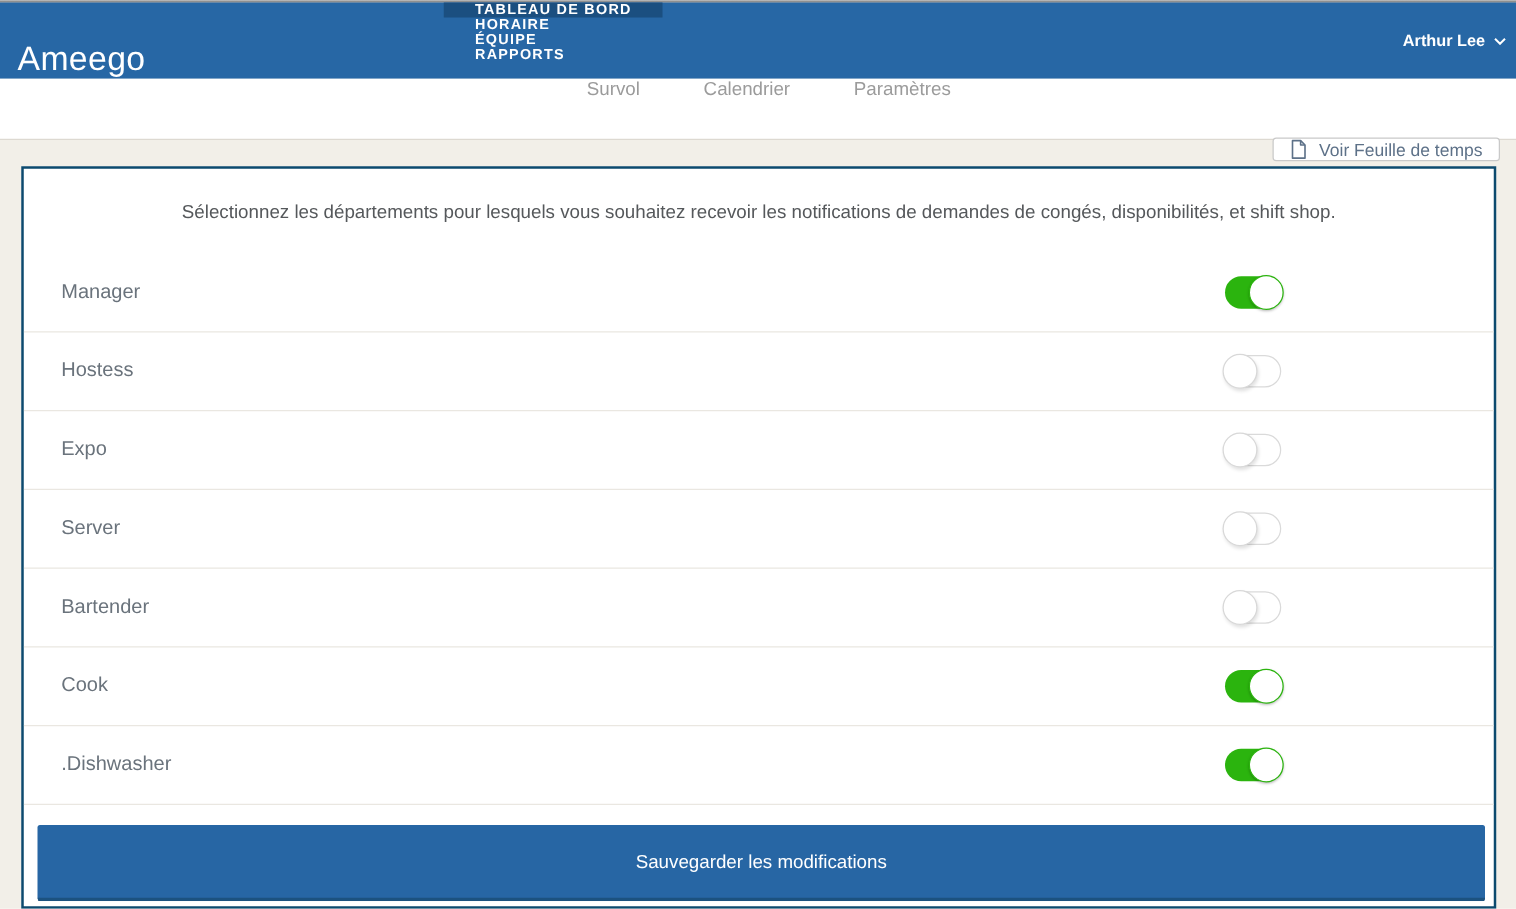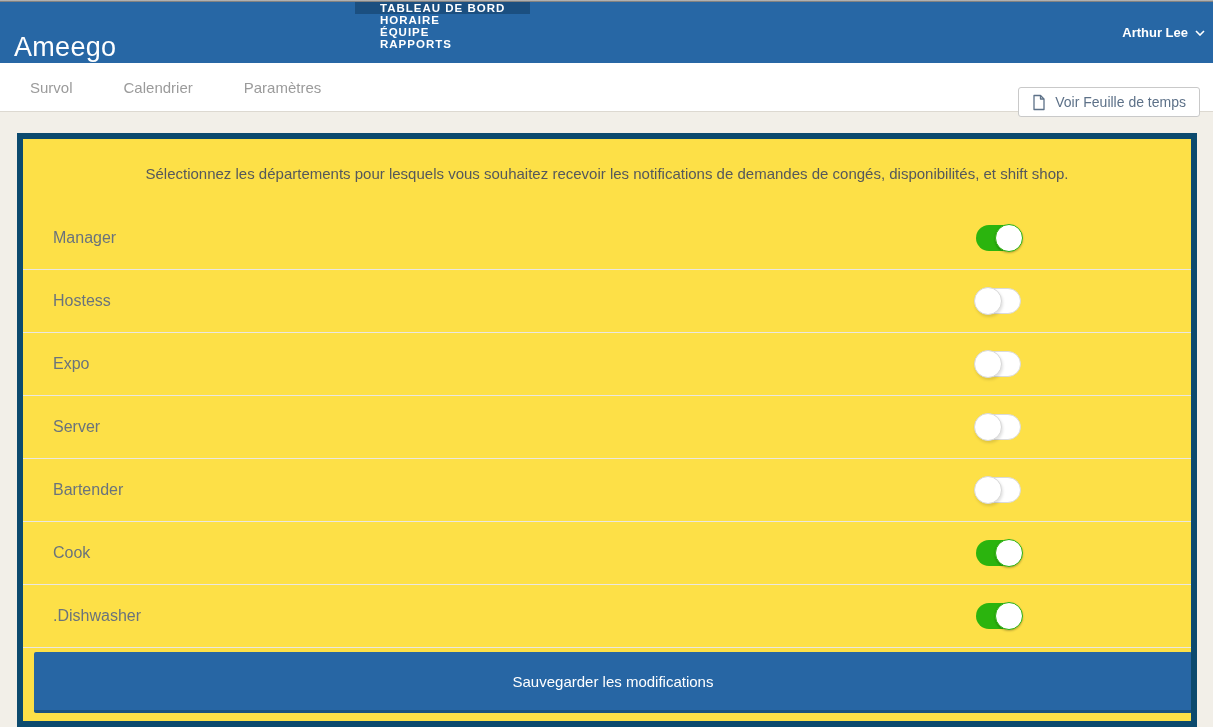--- a/index.html
+++ b/index.html
@@ -62,20 +62,21 @@
   }
 
   
   .subnav {
     height:49px;
     background:#ffffff;
     border-bottom:1px solid #ddd9d1;
     display:flex;
     align-items:center;
     padding:0 13px 0 30px;
+    flex-direction:column;
   }
   .subnav-items { display:flex; gap:51px; }
   .subnav-item { color:#9b9b9b; font-size:15px; cursor:pointer; }
   .timesheet-btn {
     margin-left:auto;
     display:flex;
     align-items:center;
     gap:9px;
     height:30px;
     padding:0 13px;
@@ -87,22 +88,22 @@
     cursor:pointer;
     margin-top:30px;
   }
   .timesheet-btn svg { display:block; }
 
   
   .card {
     margin:21px 16px 0 17px;
     width:1180px;
     height:594px;
-    background:#fde047;
-    border:6px solid #0c4a6e;
+    background:#ffffff;
+    border:2px solid #0c4a6e;
     overflow:hidden;
   }
   .instruction {
     height:68px;
     display:flex;
     align-items:center;
     justify-content:center;
     color:#55585b;
     font-size:15px;
   }
@@ -134,21 +135,21 @@
     height:28px;
     border-radius:50%;
     background:#ffffff;
   }
   .toggle.on  .knob { right:-2px; border:1px solid #2bb40e; box-shadow:0 1px 2px rgba(0,0,0,0.25); }
   .toggle.off .knob { left:-3px; top:-2px; border:1px solid #d8d8d8; box-shadow:1px 2px 3px rgba(0,0,0,0.12); }
 
   
   .save-btn {
     display:block;
-    margin:4px 9px 0 11px;
+    margin:16px 9px 0 11px;
     width:1158px;
     height:61px;
     background:#2766a4;
     border:none;
     border-bottom:3px solid #1c527f;
     border-radius:2px;
     color:#ffffff;
     font-size:15px;
     font-family:"Liberation Sans", sans-serif;
     cursor:pointer;

